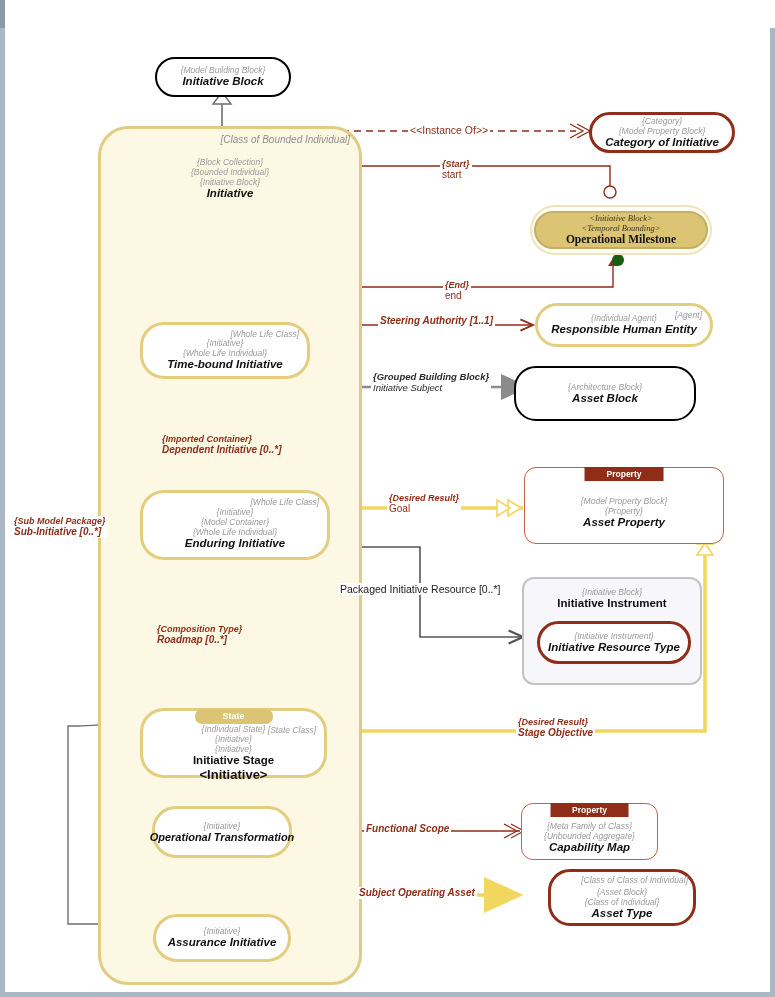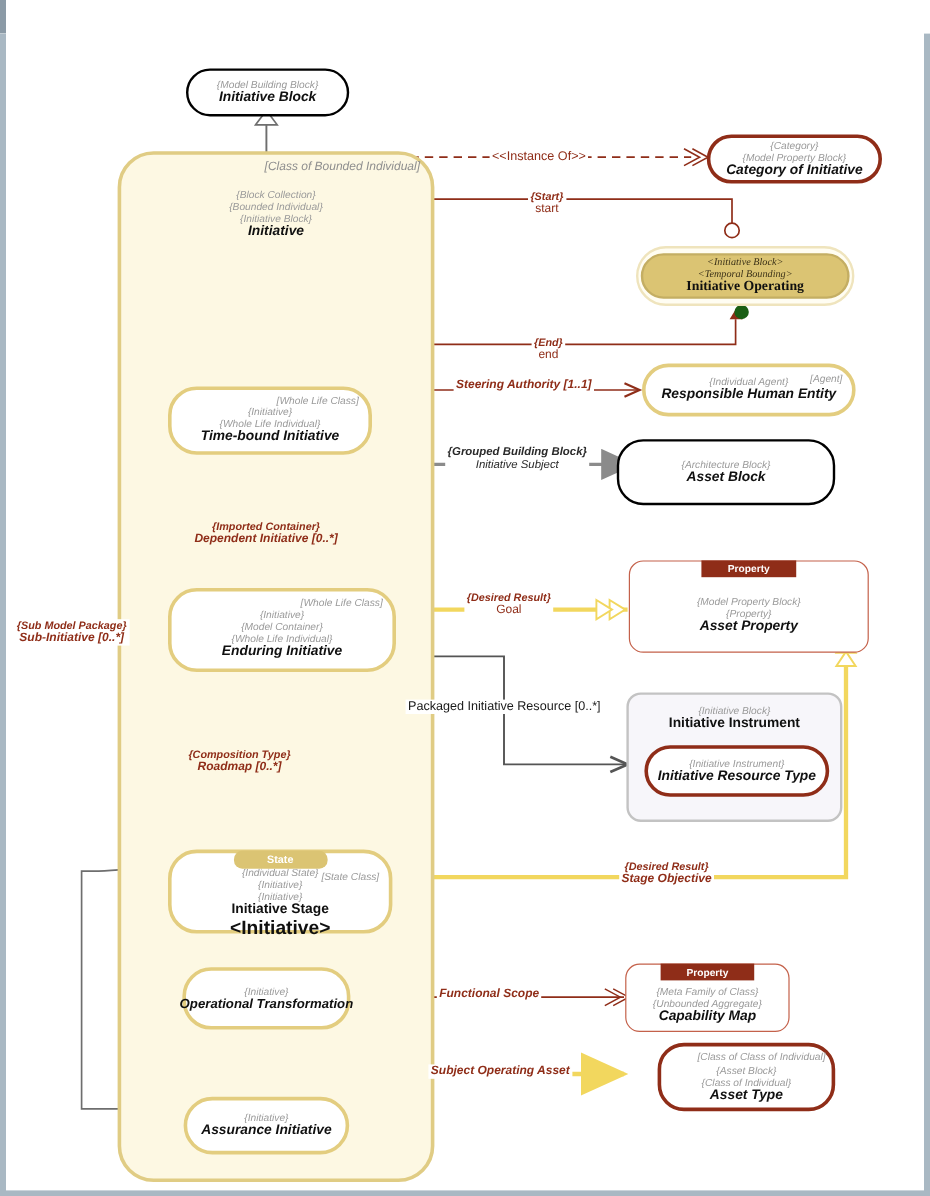--- a/index.html
+++ b/index.html
@@ -84,21 +84,21 @@
     padding:2px 22px 2px 22px;white-space:nowrap;
   }
   
   .stab{
     position:absolute;left:50%;top:-2px;transform:translateX(-50%);
     background:#dbc473;color:#ffffff;font-size:9px;font-weight:bold;
     padding:2px 28px;border-radius:7px;white-space:nowrap;
   }
   
   .elabel{
-    position:absolute;text-align:center;white-space:nowrap;line-height:1.16;
+    position:absolute;text-align:left;white-space:nowrap;line-height:1.16;
     background:#fdf8e3;padding:0 2px;
   }
   .elabel.onwhite{background:#ffffff;}
   .el-t{font-style:italic;font-size:9px;color:#8f2d18;font-weight:bold;}
   .el-b{font-size:10px;color:#8f2d18;}
   .el-b.it{font-style:italic;font-weight:bold;}
   .el-blk{font-size:10.5px;color:#1a1a1a;font-style:normal;}
   .el-gray-t{font-style:italic;font-size:9.5px;color:#2a2a2a;font-weight:bold;}
   .el-gray-b{font-style:italic;font-size:9.5px;color:#2a2a2a;}
   .el-inst{font-size:10.5px;color:#8f2d18;}
@@ -208,21 +208,21 @@
   <div class="node sk-darkred" style="left:589px;top:112px;width:146px;height:41px;">
     <div class="stereo">{Category}</div>
     <div class="stereo">{Model Property Block}</div>
     <div class="nm">Category of Initiative</div>
   </div>
 
   <div class="node sk-milestone" style="left:530px;top:205px;width:182px;height:50px;">
     <div class="inner">
       <div class="stereo">&lt;Initiative Block&gt;</div>
       <div class="stereo">&lt;Temporal Bounding&gt;</div>
-      <div class="nm">Initiative Operating</div>
+      <div class="nm">Operational Milestone</div>
     </div>
   </div>
 
   <div class="node sk-yellow" style="left:535px;top:303px;width:178px;height:44px;">
     <div class="corner">[Agent]</div>
     <div class="stereo">{Individual Agent}</div>
     <div class="nm">Responsible Human Entity</div>
   </div>
 
   <div class="node sk-gray" style="left:514px;top:366px;width:182px;height:55px;">
@@ -261,21 +261,21 @@
     </div>
   </div>
 
   <div class="node sk-yellow" style="left:140px;top:708px;width:187px;height:70px;">
     <div class="stab">State</div>
     <div class="corner" style="top:14px;">[State Class]</div>
     <div class="stereo" style="margin-top:20px;">{Individual State}</div>
     <div class="stereo">{Initiative}</div>
     <div class="stereo">{Initiative}</div>
     <div class="nm up">Initiative Stage</div>
-    <div class="nm up" style="font-size:16px;">&lt;Initiative&gt;</div>
+    <div class="nm up" style="font-size:13px;">&lt;Initiative&gt;</div>
   </div>
 
   <div class="node sk-yellow" style="left:152px;top:806px;width:140px;height:52px;">
     <div class="stereo">{Initiative}</div>
     <div class="nm" style="font-size:11px;">Operational Transformation</div>
   </div>
 
   <div class="node sk-redthin" style="left:521px;top:803px;width:137px;height:57px;">
     <div class="ptab">Property</div>
     <div class="stereo" style="margin-top:12px;">{Meta Family of Class}</div>

